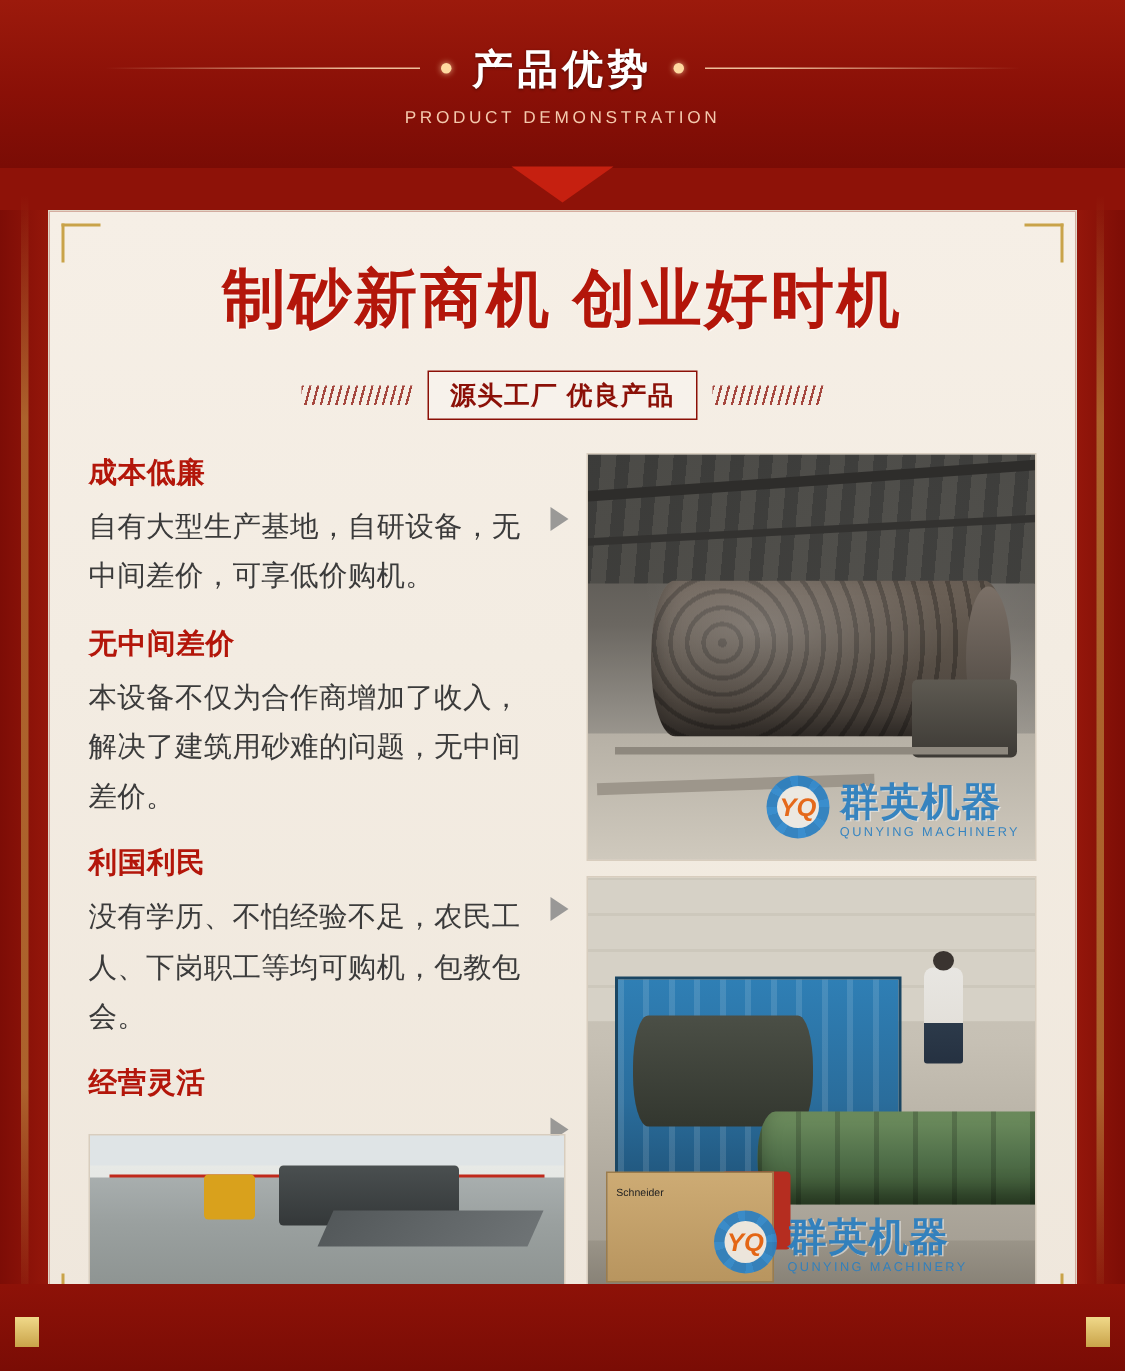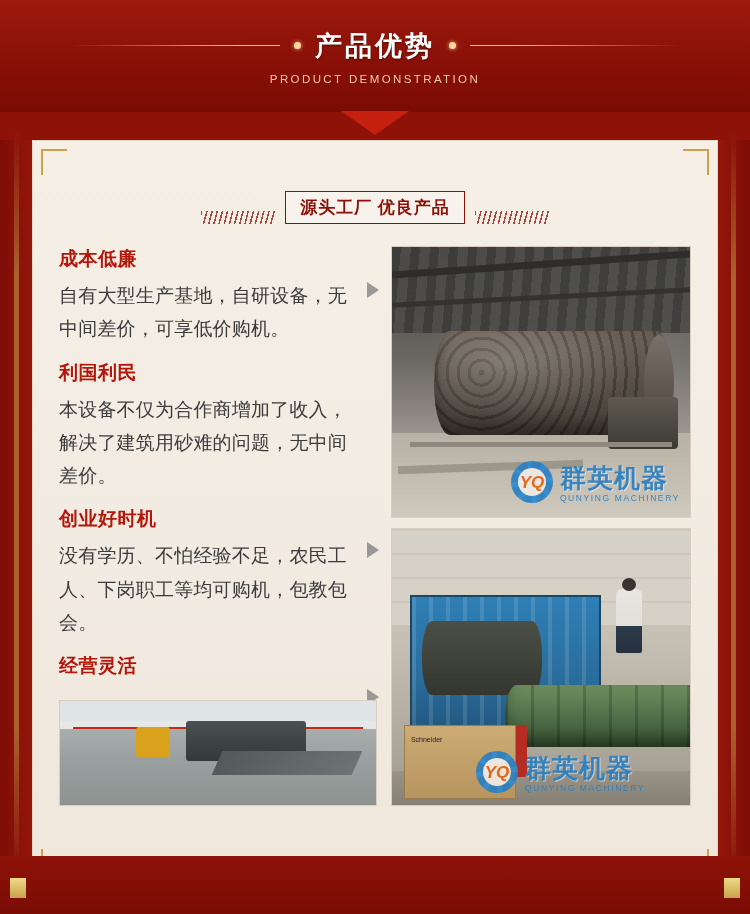--- a/index.html
+++ b/index.html
@@ -100,21 +100,21 @@
     text-align: center;
     color: #b3160a;
     font-size: 42px;
     font-weight: bold;
     letter-spacing: 2px;
     text-shadow: 1px 1px 0 rgba(255,255,255,.6);
   }
   .subtitle-row {
     margin-top: 20px;
     display: flex;
-    align-items: flex-end;
+    align-items: center;
     justify-content: center;
     gap: 10px;
   }
   .hatch {
     width: 74px; height: 13px;
     background: repeating-linear-gradient(105deg, #8b1007 0 1.5px, transparent 1.5px 5px);
     opacity: .75;
   }
   .subtitle-box {
     border: 1px solid #8b1007;
@@ -388,44 +388,45 @@
   <div class="side-gold l"></div>
   <div class="side-gold r"></div>
 
   <div class="card-wrap">
     <span class="corner tl"></span>
     <span class="corner tr"></span>
     <span class="corner bl"></span>
     <span class="corner br"></span>
 
     <div class="card-inner">
+      <div class="main-title">制砂新商机  创业好时机</div>
 
       <div class="subtitle-row">
         <span class="hatch"></span>
         <span class="subtitle-box">源头工厂  优良产品</span>
         <span class="hatch"></span>
       </div>
 
       <div class="body-grid">
 
         <div class="left-col">
 
           <div class="feature">
             <h3>成本低廉</h3>
             <p>自有大型生产基地，自研设备，无中间差价，可享低价购机。</p>
             <span class="arrow"></span>
           </div>
 
           <div class="feature">
+            <h3>无中间差价</h3>
+            <p>本设备不仅为合作商增加了收入，解决了建筑用砂难的问题，无中间差价。</p>
+          </div>
+
+          <div class="feature">
             <h3>利国利民</h3>
-            <p>本设备不仅为合作商增加了收入，解决了建筑用砂难的问题，无中间差价。</p>
-          </div>
-
-          <div class="feature">
-            <h3>创业好时机</h3>
             <p>没有学历、不怕经验不足，农民工人、下岗职工等均可购机，包教包会。</p>
             <span class="arrow"></span>
           </div>
 
           <div class="feature">
             <h3>经营灵活</h3>
             <span class="arrow"></span>
           </div>
 
           <div class="photo photo-3 p3">

